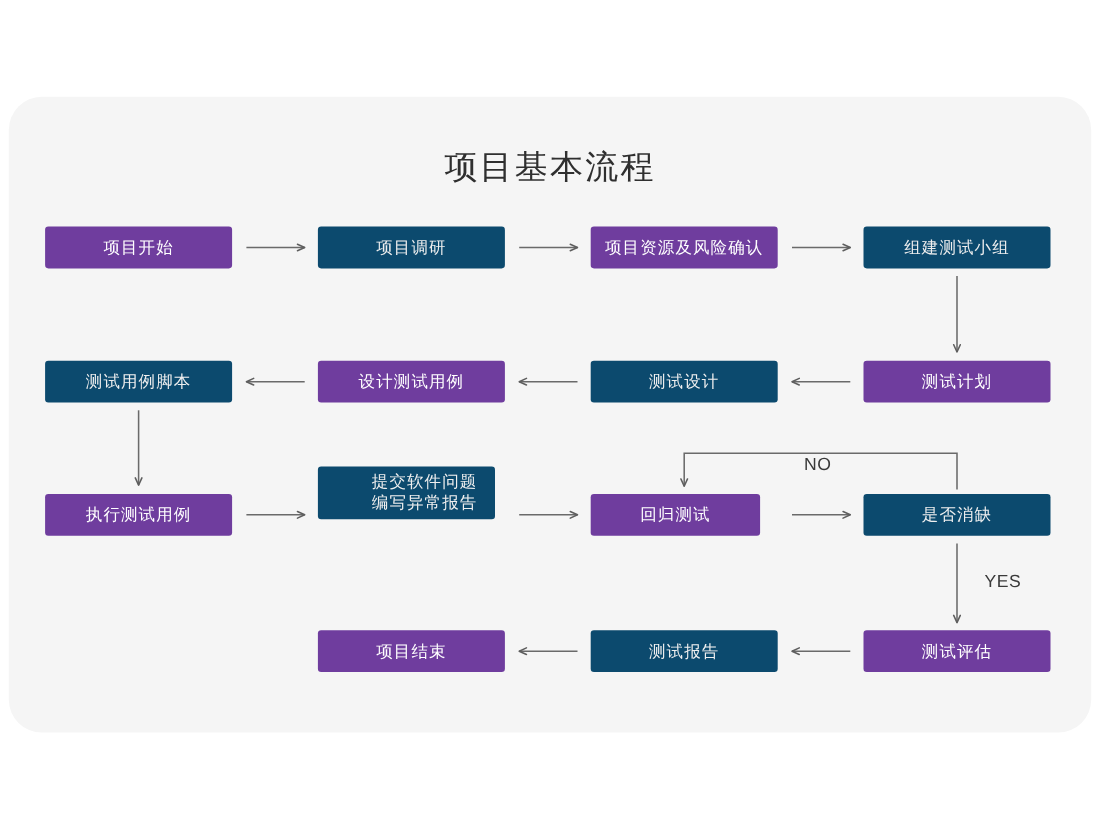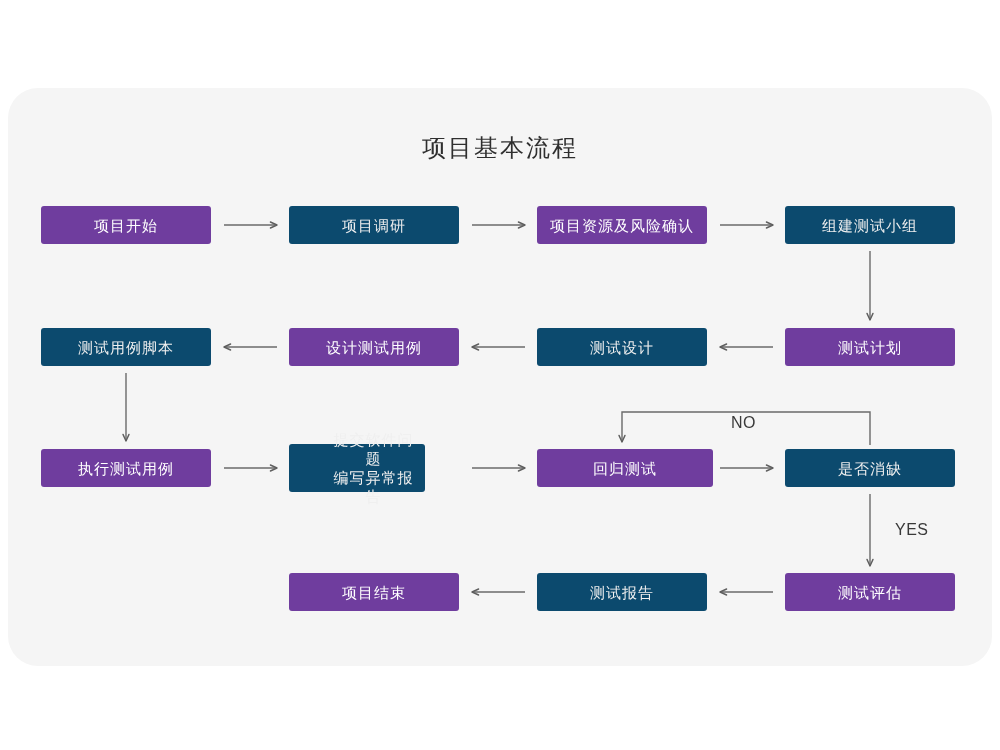--- a/index.html
+++ b/index.html
@@ -26,21 +26,21 @@
     height: 578px;
     background: #f5f5f5;
     border-radius: 30px;
   }
   .title {
     position: absolute;
     left: 0;
     top: 132px;
     width: 1000px;
     text-align: center;
-    font-size: 24px;
+    font-size: 30px;
     letter-spacing: 2px;
     color: #2f2f2f;
     font-weight: 400;
   }
   .node {
     position: absolute;
     height: 38px;
     border-radius: 3px;
     display: flex;
     align-items: center;
@@ -128,27 +128,27 @@
   <div class="node gray" style="left:289px; top:206px; width:170px;">项目调研</div>
   <div class="node purple" style="left:537px; top:206px; width:170px;">项目资源及风险确认</div>
   <div class="node gray" style="left:785px; top:206px; width:170px;">组建测试小组</div>
 
   <div class="node purple" style="left:289px; top:328px; width:170px;">设计测试用例</div>
   <div class="node gray" style="left:41px;  top:328px; width:170px;">测试用例脚本</div>
   <div class="node gray" style="left:537px; top:328px; width:170px;">测试设计</div>
   <div class="node purple" style="left:785px; top:328px; width:170px;">测试计划</div>
 
   <div class="node purple" style="left:41px;  top:449px; width:170px;">执行测试用例</div>
-  <div class="node gray tall" style="left:289px; top:444px; width:136px;padding-left:37px;">
+  <div class="node gray tall" style="left:289px; top:424px; width:161px;padding-left:37px;">
     <span class="stack">
       <span>提交软件问题</span>
       <span>编写异常报告</span>
     </span>
   </div>
-  <div class="node purple" style="left:537px; top:449px; width:176px;">回归测试</div>
+  <div class="node purple" style="left:537px; top:449px; width:154px;">回归测试</div>
   <div class="node gray" style="left:785px; top:449px; width:170px;">是否消缺</div>
 
   <div class="node purple" style="left:289px; top:573px; width:170px;">项目结束</div>
   <div class="node gray" style="left:537px; top:573px; width:170px;">测试报告</div>
   <div class="node purple" style="left:785px; top:573px; width:170px;">测试评估</div>
 
   <div class="edge-label" style="left:731px; top:414px;">NO</div>
   <div class="edge-label" style="left:879px; top:521px;margin-left:16px;">YES</div>
 
 </div>

